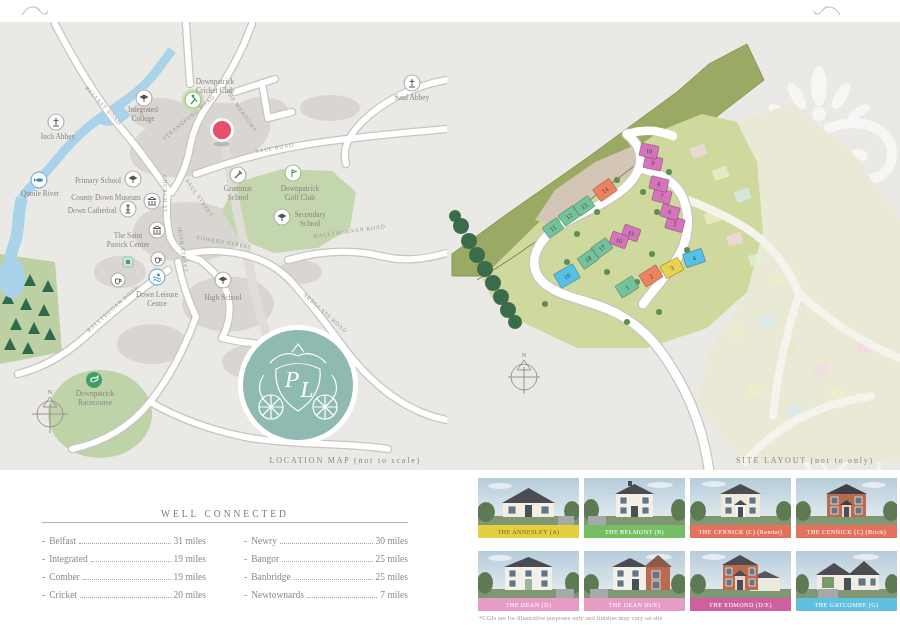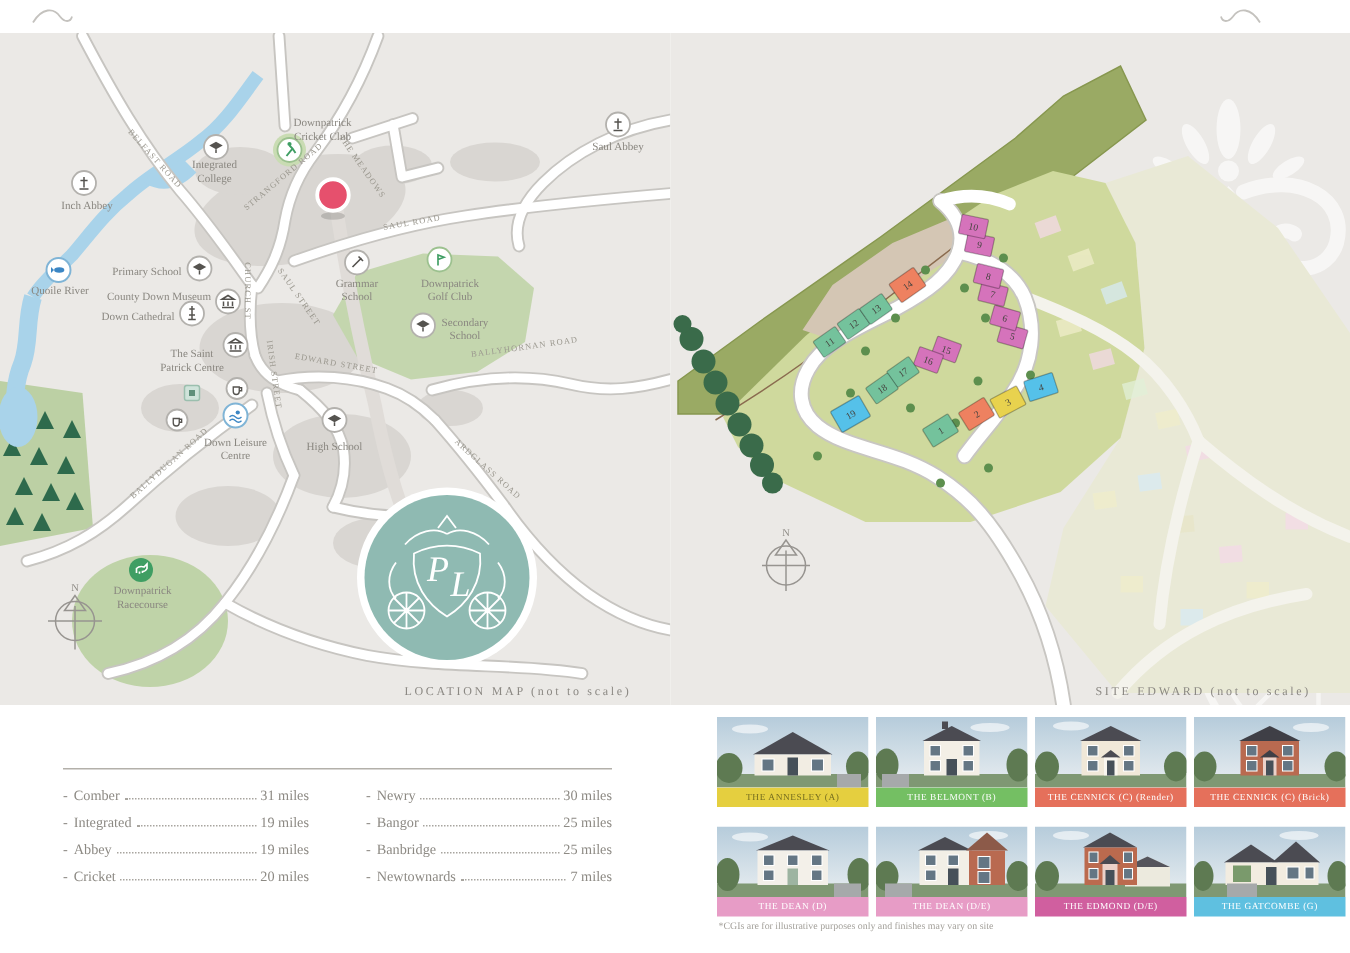--- a/index.html
+++ b/index.html
@@ -494,42 +494,43 @@
       </g>
 
       <g transform="translate(77,355)" stroke="#979490" fill="none">
         <circle r="13" stroke-width="1"></circle>
         <line x1="-16" x2="16" stroke-width="1"></line>
           <line y1="-10" y2="17" stroke-width="1"></line>
         <path d="M0,-17 L-7,-7 L7,-7 Z" stroke-width="1"></path>
         <text class="compass-n" y="-20" stroke="none">N</text>
       </g>
     </svg>
-    <div class="caption">SITE EDWARD (not to scale)</div>
+    <div class="caption">SITE LAYOUT (not to only)</div>
   </div>
 
   <div class="wc">
+    <div class="wc-title">WELL CONNECTED</div>
     <hr class="wc-rule">
     <div class="wc-cols">
       <div class="wc-col">
         <div class="wc-row">
           <span class="wc-bullet">-</span>
-          <span class="wc-place">Comber</span>
+          <span class="wc-place">Belfast</span>
           <span class="wc-dots"></span>
           <span class="wc-dist">31 miles</span>
         </div>
         <div class="wc-row">
           <span class="wc-bullet">-</span>
           <span class="wc-place">Integrated</span>
           <span class="wc-dots"></span>
           <span class="wc-dist">19 miles</span>
         </div>
         <div class="wc-row">
           <span class="wc-bullet">-</span>
-          <span class="wc-place">Abbey</span>
+          <span class="wc-place">Comber</span>
           <span class="wc-dots"></span>
           <span class="wc-dist">19 miles</span>
         </div>
         <div class="wc-row">
           <span class="wc-bullet">-</span>
           <span class="wc-place">Cricket</span>
           <span class="wc-dots"></span>
           <span class="wc-dist">20 miles</span>
         </div>
       </div>

